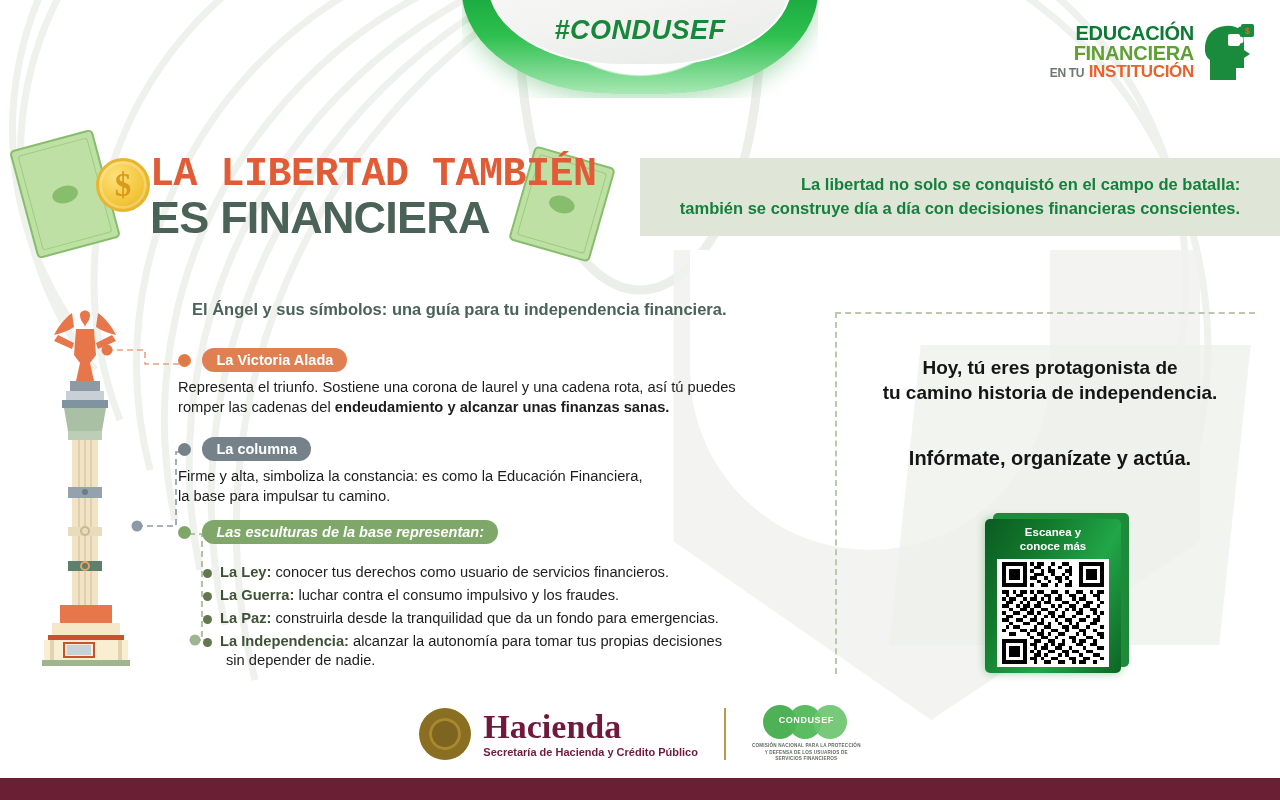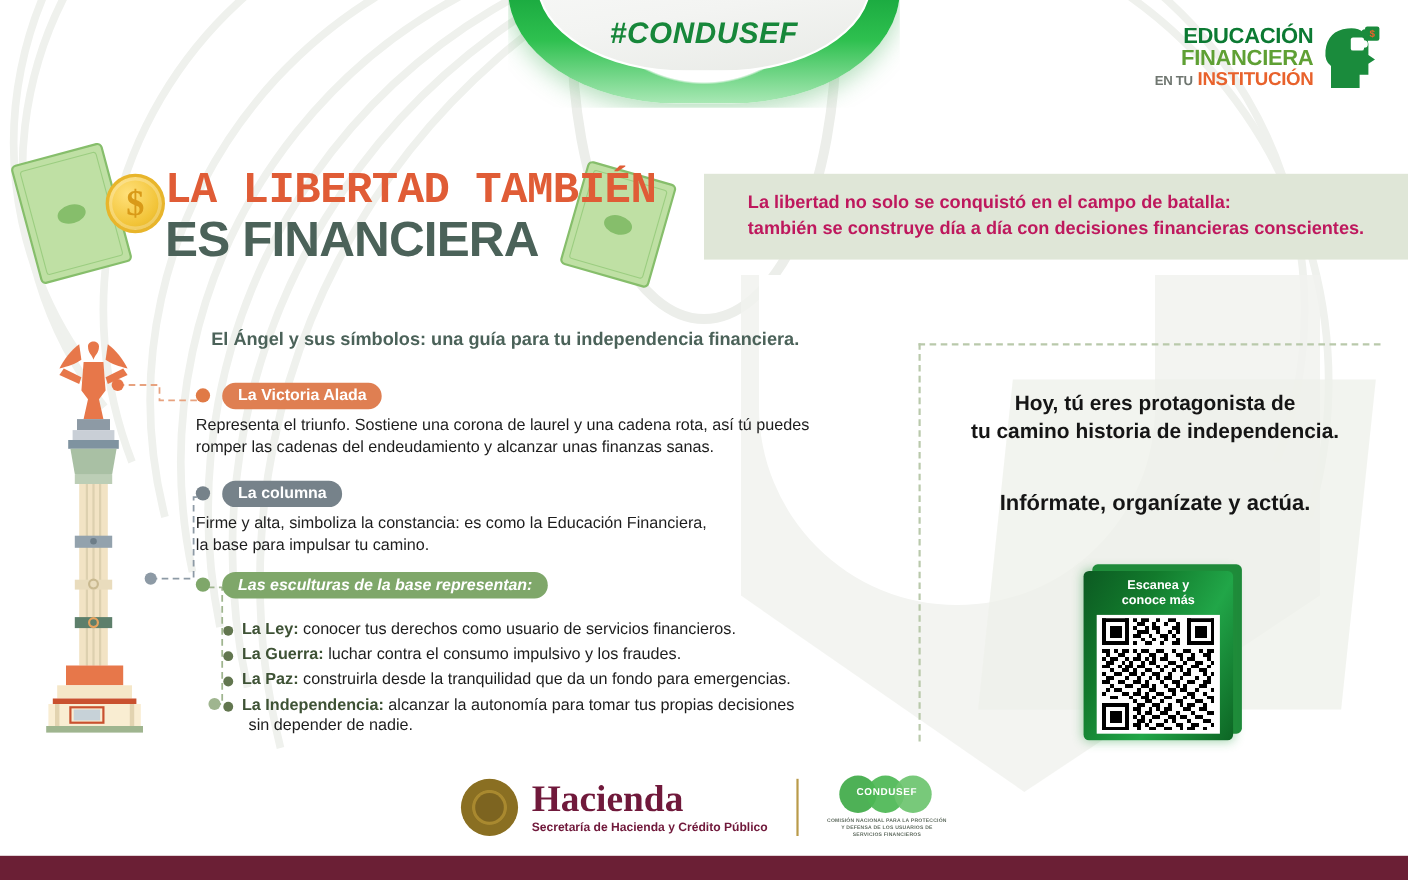--- a/index.html
+++ b/index.html
@@ -129,22 +129,22 @@
 
   
   .quote-banner {
     position: absolute; left: 640px; top: 158px;
     width: 640px; height: 78px;
     background: #dfe6d7;
     display: flex; align-items: center; justify-content: center;
     z-index: 5;
   }
   .quote-banner p {
-    font-size: 16.5px; font-weight: 700; color: #be185d;
-    line-height: 1.45; text-align: left;
+    font-size: 16.5px; font-weight: 700; color: #15803d;
+    line-height: 1.45; text-align: right;
   }
 
   
   .sec-heading {
     position: absolute; left: 192px; top: 300px; z-index: 5;
     font-size: 16.5px; font-weight: 700; color: #4b6259;
   }
 
   
   .monument { position: absolute; left: 28px; top: 305px; width: 140px; height: 365px; z-index: 4; }
@@ -162,21 +162,21 @@
   .dot {
     width: 13px; height: 13px; border-radius: 50%;
     display: inline-block; margin-right: 7px; vertical-align: middle;
   }
   .dot.orange { background: #e07a46; }
   .dot.gray   { background: #76828a; }
   .dot.green  { background: #7fa76a; }
   .body-text {
     margin-top: 6px; font-size: 14.7px; color: #1d1d1d; line-height: 1.36;
   }
-  .body-text b { font-weight: 400; }
+  .body-text b { font-weight: 700; }
 
   
   .bullets { position: absolute; left: 203px; top: 563px; z-index: 5; }
   .bullets li { list-style: none; display: flex; gap: 8px; margin-bottom: 3px; font-size: 14.7px; color:#1d1d1d; line-height:1.35;}
   .bullets .bdot { width: 9px; height: 9px; border-radius: 50%; background:#62764f; margin-top:6px; flex:0 0 auto;}
   .bullets .lab { font-weight: 700; color: #3e5235; }
 
   
   .right-panel {
     position: absolute; left: 835px; top: 312px;

